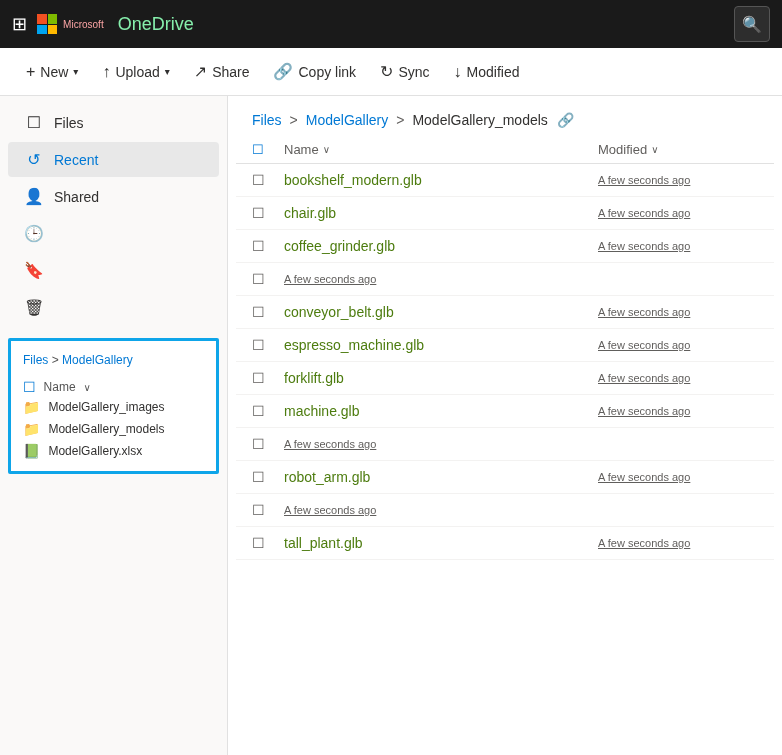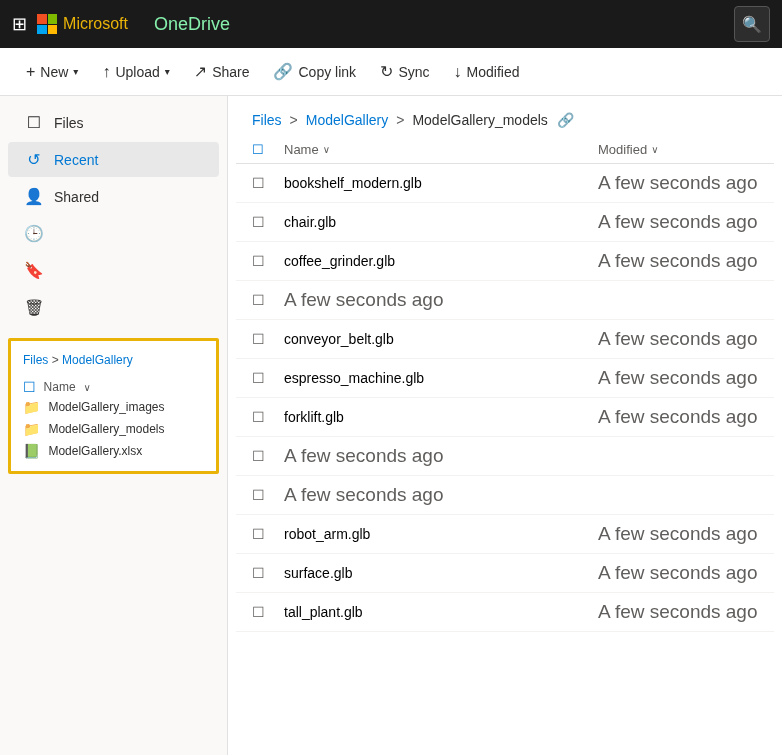--- a/index.html
+++ b/index.html
@@ -112,21 +112,21 @@
       margin: 1px 8px;
       color: #323130;
       font-size: 14px;
     }
     .sidebar-nav-item.active { background: #e8e8e8; color: #0078d4; font-weight: 500; }
     .sidebar-nav-item .nav-icon { font-size: 16px; width: 20px; text-align: center; }
 
     
     .sidebar-preview {
       margin: 12px 8px;
-      border: 3px solid #eab308;
+      border: 3px solid #0ea5e9;
       border-radius: 2px;
       background: #fff;
       padding: 12px;
       font-size: 12px;
     }
     .preview-breadcrumb {
       color: #555;
       margin-bottom: 12px;
       font-size: 12px;
     }
@@ -195,37 +195,37 @@
     .col-modified { width: 160px; flex-shrink: 0; display: flex; align-items: center; gap: 4px; }
     .sort-icon { font-size: 10px; }
 
     .file-row {
       display: flex;
       align-items: center;
       padding: 8px 16px;
       border-bottom: 1px solid #f3f2f1;
       cursor: pointer;
     }
-    .file-name { color: #000000; font-size: 14px; }
-    .file-modified { color: #605e5c; font-size: 19px; }
+    .file-name { color: #4d7c0f; font-size: 14px; }
+    .file-modified { color: #605e5c; font-size: 11px; text-decoration: underline; }
     .file-type-icon { color: #605e5c; font-size: 14px; }
   </style>
 </head>
 <body>
 
 <div class="topbar">
   <div class="topbar-waffle">⊞</div>
   <div class="topbar-logo">
     <div class="ms-logo">
       <span></span>
         <span></span>
         <span></span>
         <span></span>
     </div>
-    <span style="color:#eab308;font-size:16px;margin-right:12px;">Microsoft</span>
+    <span style="color:#fca5a5;font-size:10px;">Microsoft</span>
   </div>
   <span class="topbar-app-name">OneDrive</span>
   <div class="topbar-spacer"></div>
   <div class="topbar-search">🔍</div>
 </div>
 
 <div class="toolbar">
   <button class="toolbar-btn">
     <span class="icon">+</span>
     <span>New</span>
@@ -405,20 +405,23 @@
         <span class="file-name">forklift.glb</span>
       </div>
       <div class="col-modified">
         <span class="file-modified">A few seconds ago</span>
       </div>
     </div>
           <div class="file-row">
       <div class="col-icon">
         <span class="file-type-icon">☐</span>
       </div>
+      <div class="col-name">
+        <span class="file-name">machine.glb</span>
+      </div>
       <div class="col-modified">
         <span class="file-modified">A few seconds ago</span>
       </div>
     </div>
           <div class="file-row">
       <div class="col-icon">
         <span class="file-type-icon">☐</span>
       </div>
       <div class="col-modified">
         <span class="file-modified">A few seconds ago</span>
@@ -431,23 +434,20 @@
       <div class="col-name">
         <span class="file-name">robot_arm.glb</span>
       </div>
       <div class="col-modified">
         <span class="file-modified">A few seconds ago</span>
       </div>
     </div>
           <div class="file-row">
       <div class="col-icon">
         <span class="file-type-icon">☐</span>
-      </div>
-      <div class="col-name">
-        <span class="file-name">surface.glb</span>
       </div>
       <div class="col-modified">
         <span class="file-modified">A few seconds ago</span>
       </div>
     </div>
           <div class="file-row">
       <div class="col-icon">
         <span class="file-type-icon">☐</span>
       </div>
       <div class="col-name">

